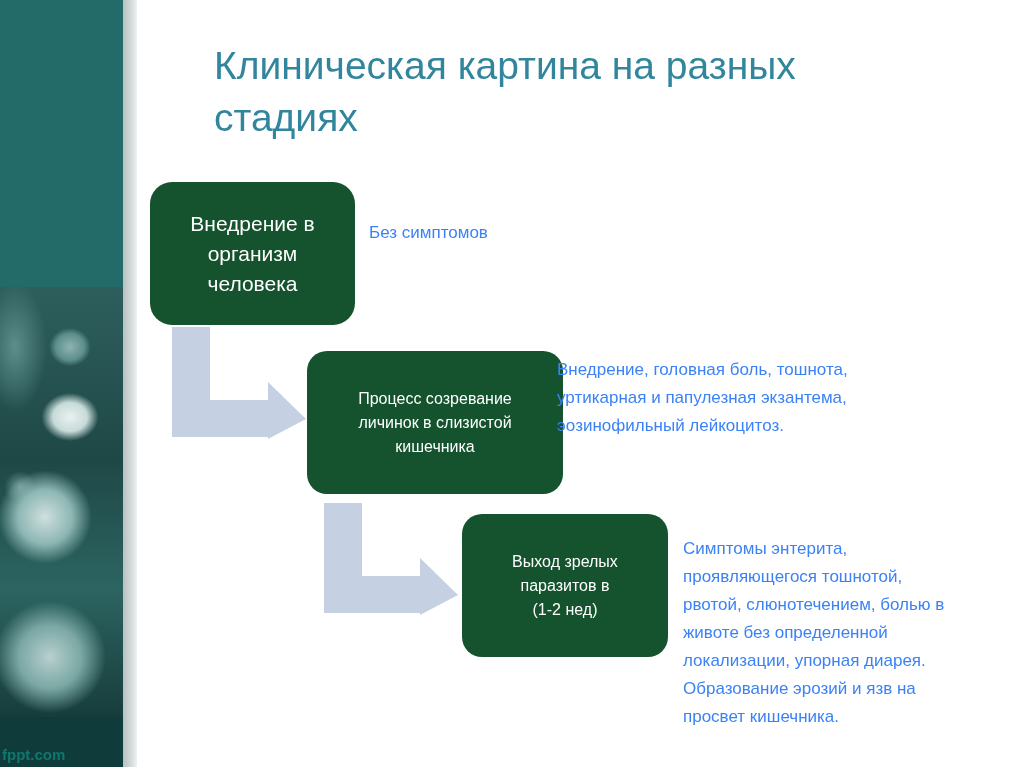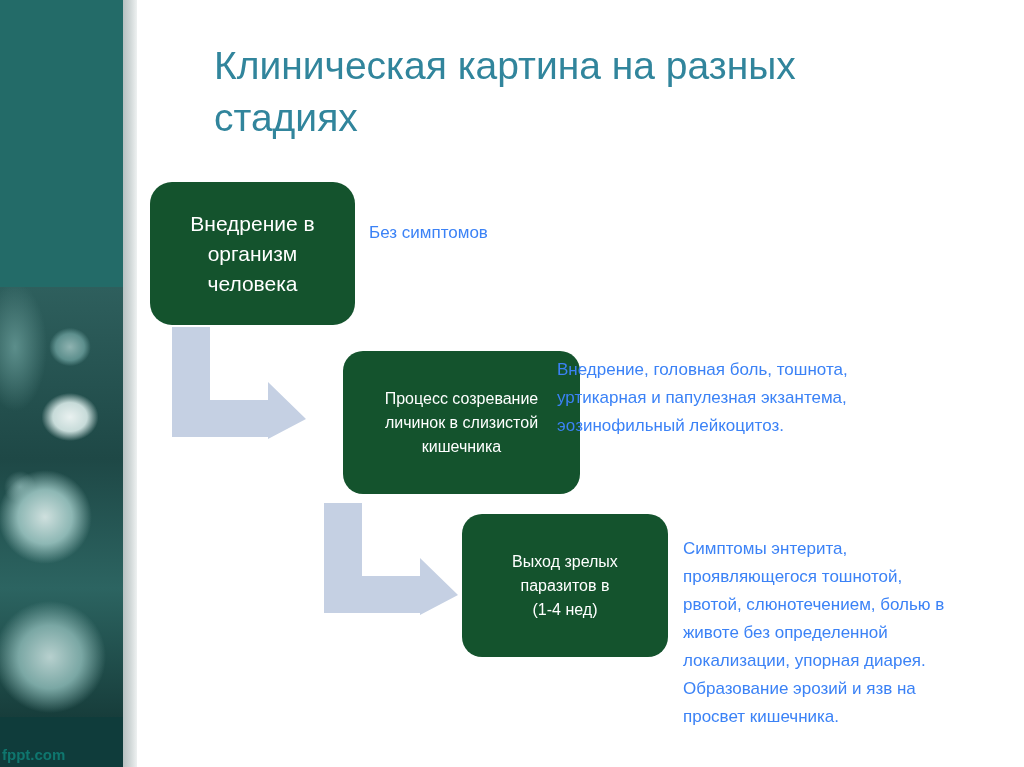--- a/index.html
+++ b/index.html
@@ -38,21 +38,21 @@
       position: absolute; left: 214px; top: 40px; width: 700px;
       font-size: 39px; line-height: 52px; color: #31859c;
       font-family: "Liberation Sans", sans-serif;
     }
     .stage-box {
       position: absolute; background: #14532d; color: #ffffff;
       border-radius: 20px; display: flex; align-items: center; justify-content: center;
       text-align: center; box-sizing: border-box; padding: 6px 10px;
     }
     .stage-1 { left: 150px; top: 182px; width: 205px; height: 143px; font-size: 21px; line-height: 30px; border-radius: 22px; }
-    .stage-2 { left: 307px; top: 351px; width: 237px; height: 143px; font-size: 16px; line-height: 24px; margin-left: 36px; }
+    .stage-2 { left: 307px; top: 351px; width: 256px; height: 143px; font-size: 16px; line-height: 24px; }
     .stage-3 { left: 462px; top: 514px; width: 206px; height: 143px; font-size: 16px; line-height: 24px; }
     .desc {
       position: absolute; color: #3b82f6; font-size: 17px; line-height: 28px;
     }
     .desc-1 { left: 369px; top: 219px; }
     .desc-2 { left: 557px; top: 356px; width: 400px; }
     .desc-3 { left: 683px; top: 510px; width: 320px; margin-top: 25px; }
     .desc .line { display: block; white-space: nowrap; }
     .connector { position: absolute; }
   </style>
@@ -99,21 +99,21 @@
 <div class="desc desc-2">
   <span class="line">Внедрение, головная боль, тошнота,</span>
   <span class="line">уртикарная и папулезная экзантема,</span>
   <span class="line">эозинофильный лейкоцитоз.</span>
 </div>
 
 <div class="stage-box stage-3">
   <div>
     <div>Выход зрелых</div>
     <div>паразитов в</div>
-    <div>(1-4 нед)</div>
+    <div>(1-2 нед)</div>
   </div>
 </div>
 <div class="desc desc-3">
   <span class="line">Симптомы энтерита,</span>
   <span class="line">проявляющегося тошнотой,</span>
   <span class="line">рвотой, слюнотечением, болью в</span>
   <span class="line">животе без определенной</span>
   <span class="line">локализации, упорная диарея.</span>
   <span class="line">Образование эрозий и язв на</span>
   <span class="line">просвет кишечника.</span>

